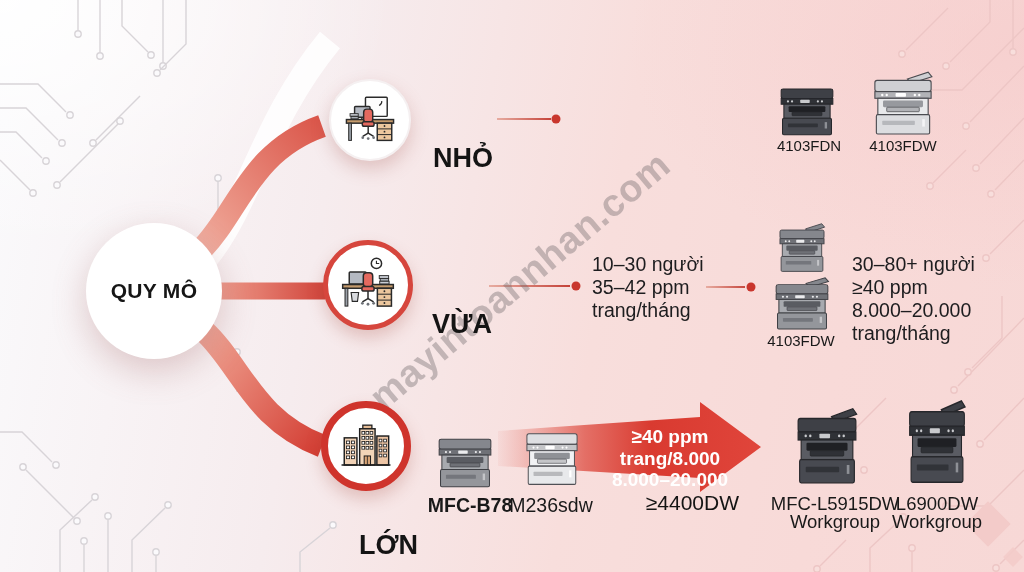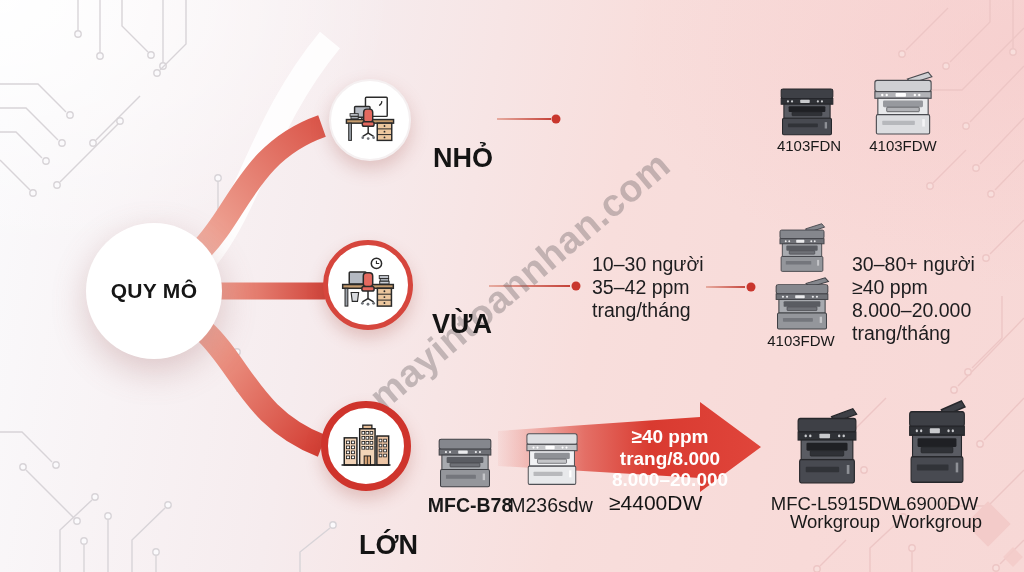--- a/index.html
+++ b/index.html
@@ -33,21 +33,21 @@
     box-shadow:0 8px 16px rgba(165,70,60,.25);}
   .c-large{left:321px;top:401px;width:90px;height:90px;border:7px solid #cf342c;
     box-shadow:0 8px 16px rgba(165,70,60,.25);}
   .blabel{font-weight:700;font-size:27px;color:#141414;white-space:nowrap;margin-top:40px;}
   .spec{font-size:19.5px;line-height:23px;color:#1d1d1f;white-space:nowrap;}
   .plabel{font-size:15px;color:#191919;text-align:center;white-space:nowrap;}
   .plabel2{font-size:19.5px;color:#191919;text-align:center;white-space:nowrap;}
   .plabel3{font-size:18.5px;line-height:18px;color:#191919;text-align:center;white-space:nowrap;}
   .arrow-text{left:595px;top:426px;width:150px;text-align:center;color:#fff;
     font-size:19px;line-height:21.5px;font-weight:700;}
-  .arrow-caption{left:609px;top:491px;width:130px;text-align:left;color:#141414;font-size:21px;}
+  .arrow-caption{left:609px;top:491px;width:130px;text-align:right;color:#141414;font-size:21px;}
   .printer{position:absolute;}
   .printer svg{width:100%;height:100%;}
 </style>
 </head>
 <body>
 
 <div class="stage">
 
   <svg class="bgsvg" width="1024" height="572" viewBox="0 0 1024 572">
     <defs>

